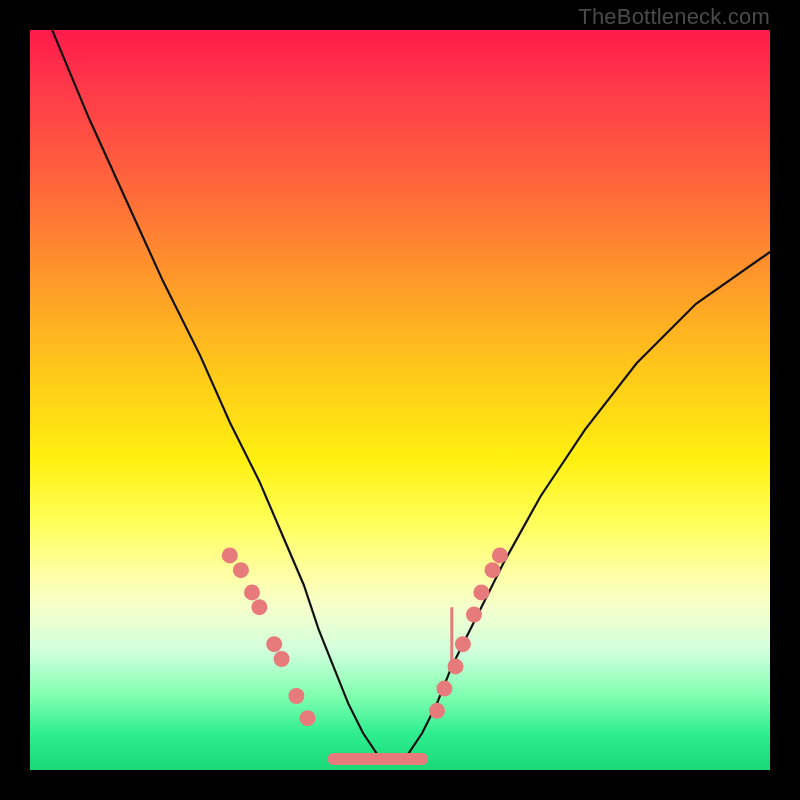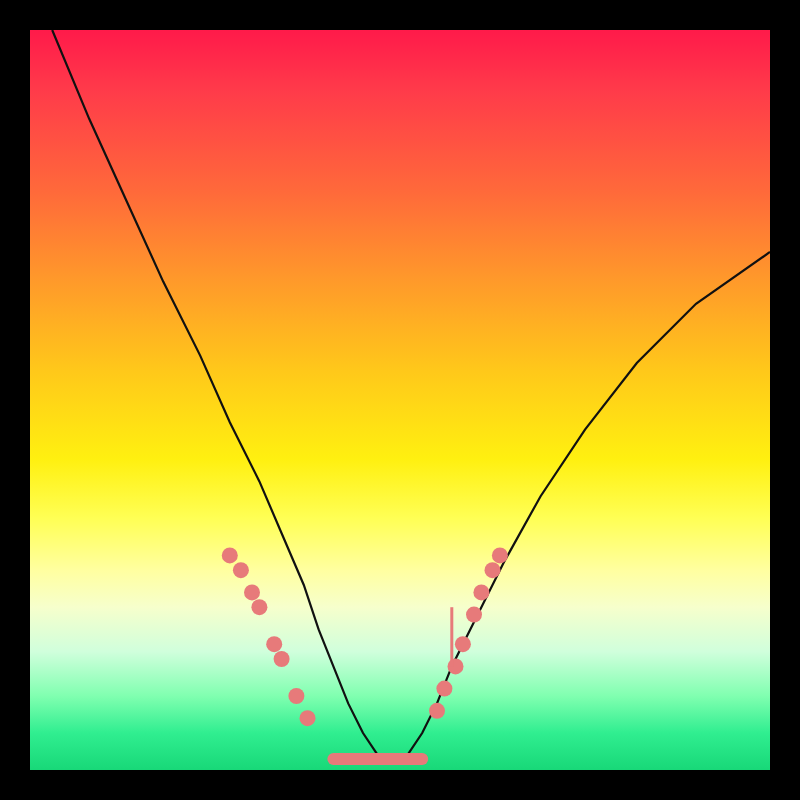--- a/index.html
+++ b/index.html
@@ -74,20 +74,21 @@
   }
   .tick {
     stroke: #e77a7a;
     stroke-width: 3;
   }
 </style>
 </head>
 <body>
 
 <div class="frame">
+  <div class="attribution">TheBottleneck.com</div>
   <div class="plot">
     <svg class="overlay" viewBox="0 0 740 740" preserveAspectRatio="none">
       <path id="curvePath" class="curve" d="M22.2 0.0 L59.2 88.8 L96.2 170.2 L133.2 251.6 L170.2 325.6 L199.8 392.2 L229.4 451.4 L251.6 503.2 L273.8 555.0 L288.6 599.4 L303.4 636.4 L318.2 673.4 L333.0 703.0 L347.8 725.2 L377.4 725.2 L392.2 703.0 L407.0 673.4 L421.8 636.4 L444.0 592.0 L473.6 532.8 L510.6 466.2 L555.0 399.6 L606.8 333.0 L666.0 273.8 L740.0 222.0"></path>
       <g id="markersLeft">
           <circle class="dot" cx="199.8" cy="525.4" r="8"></circle>
           <circle class="dot" cx="210.9" cy="540.2" r="8"></circle>
           <circle class="dot" cx="222.0" cy="562.4" r="8"></circle>
           <circle class="dot" cx="229.4" cy="577.2" r="8"></circle>
           <circle class="dot" cx="244.2" cy="614.2" r="8"></circle>
           <circle class="dot" cx="251.6" cy="629.0" r="8"></circle>

